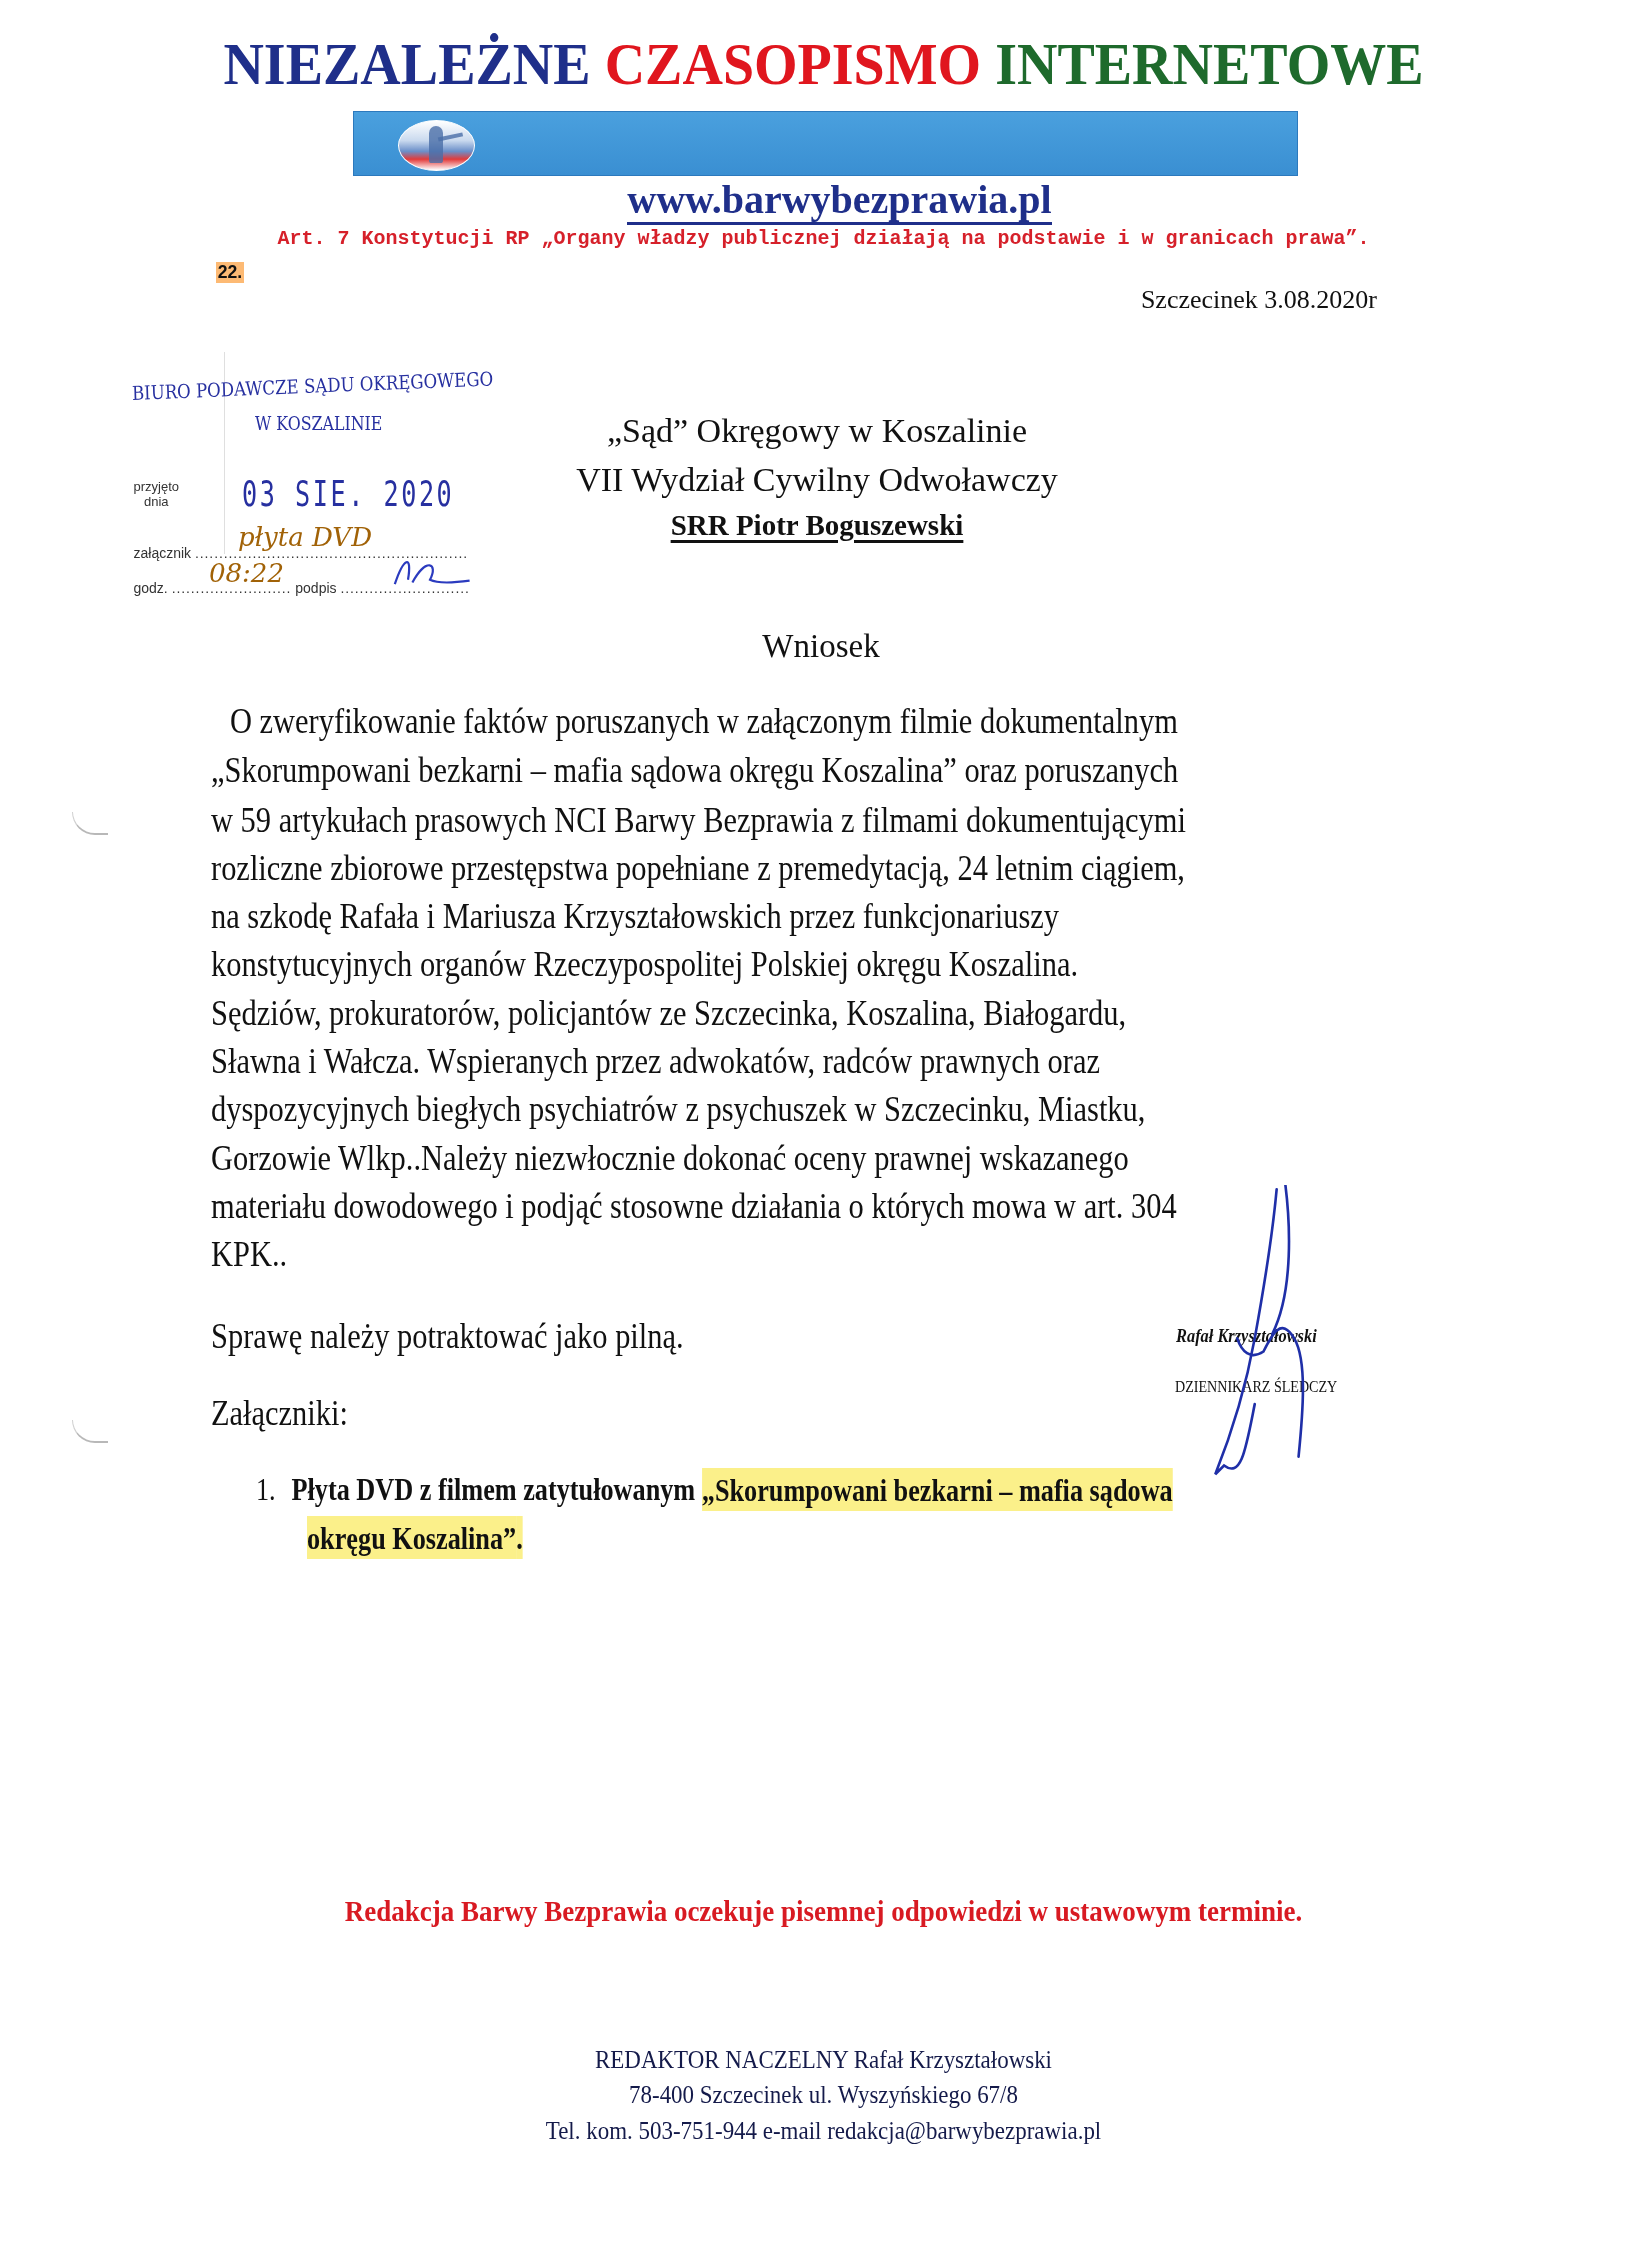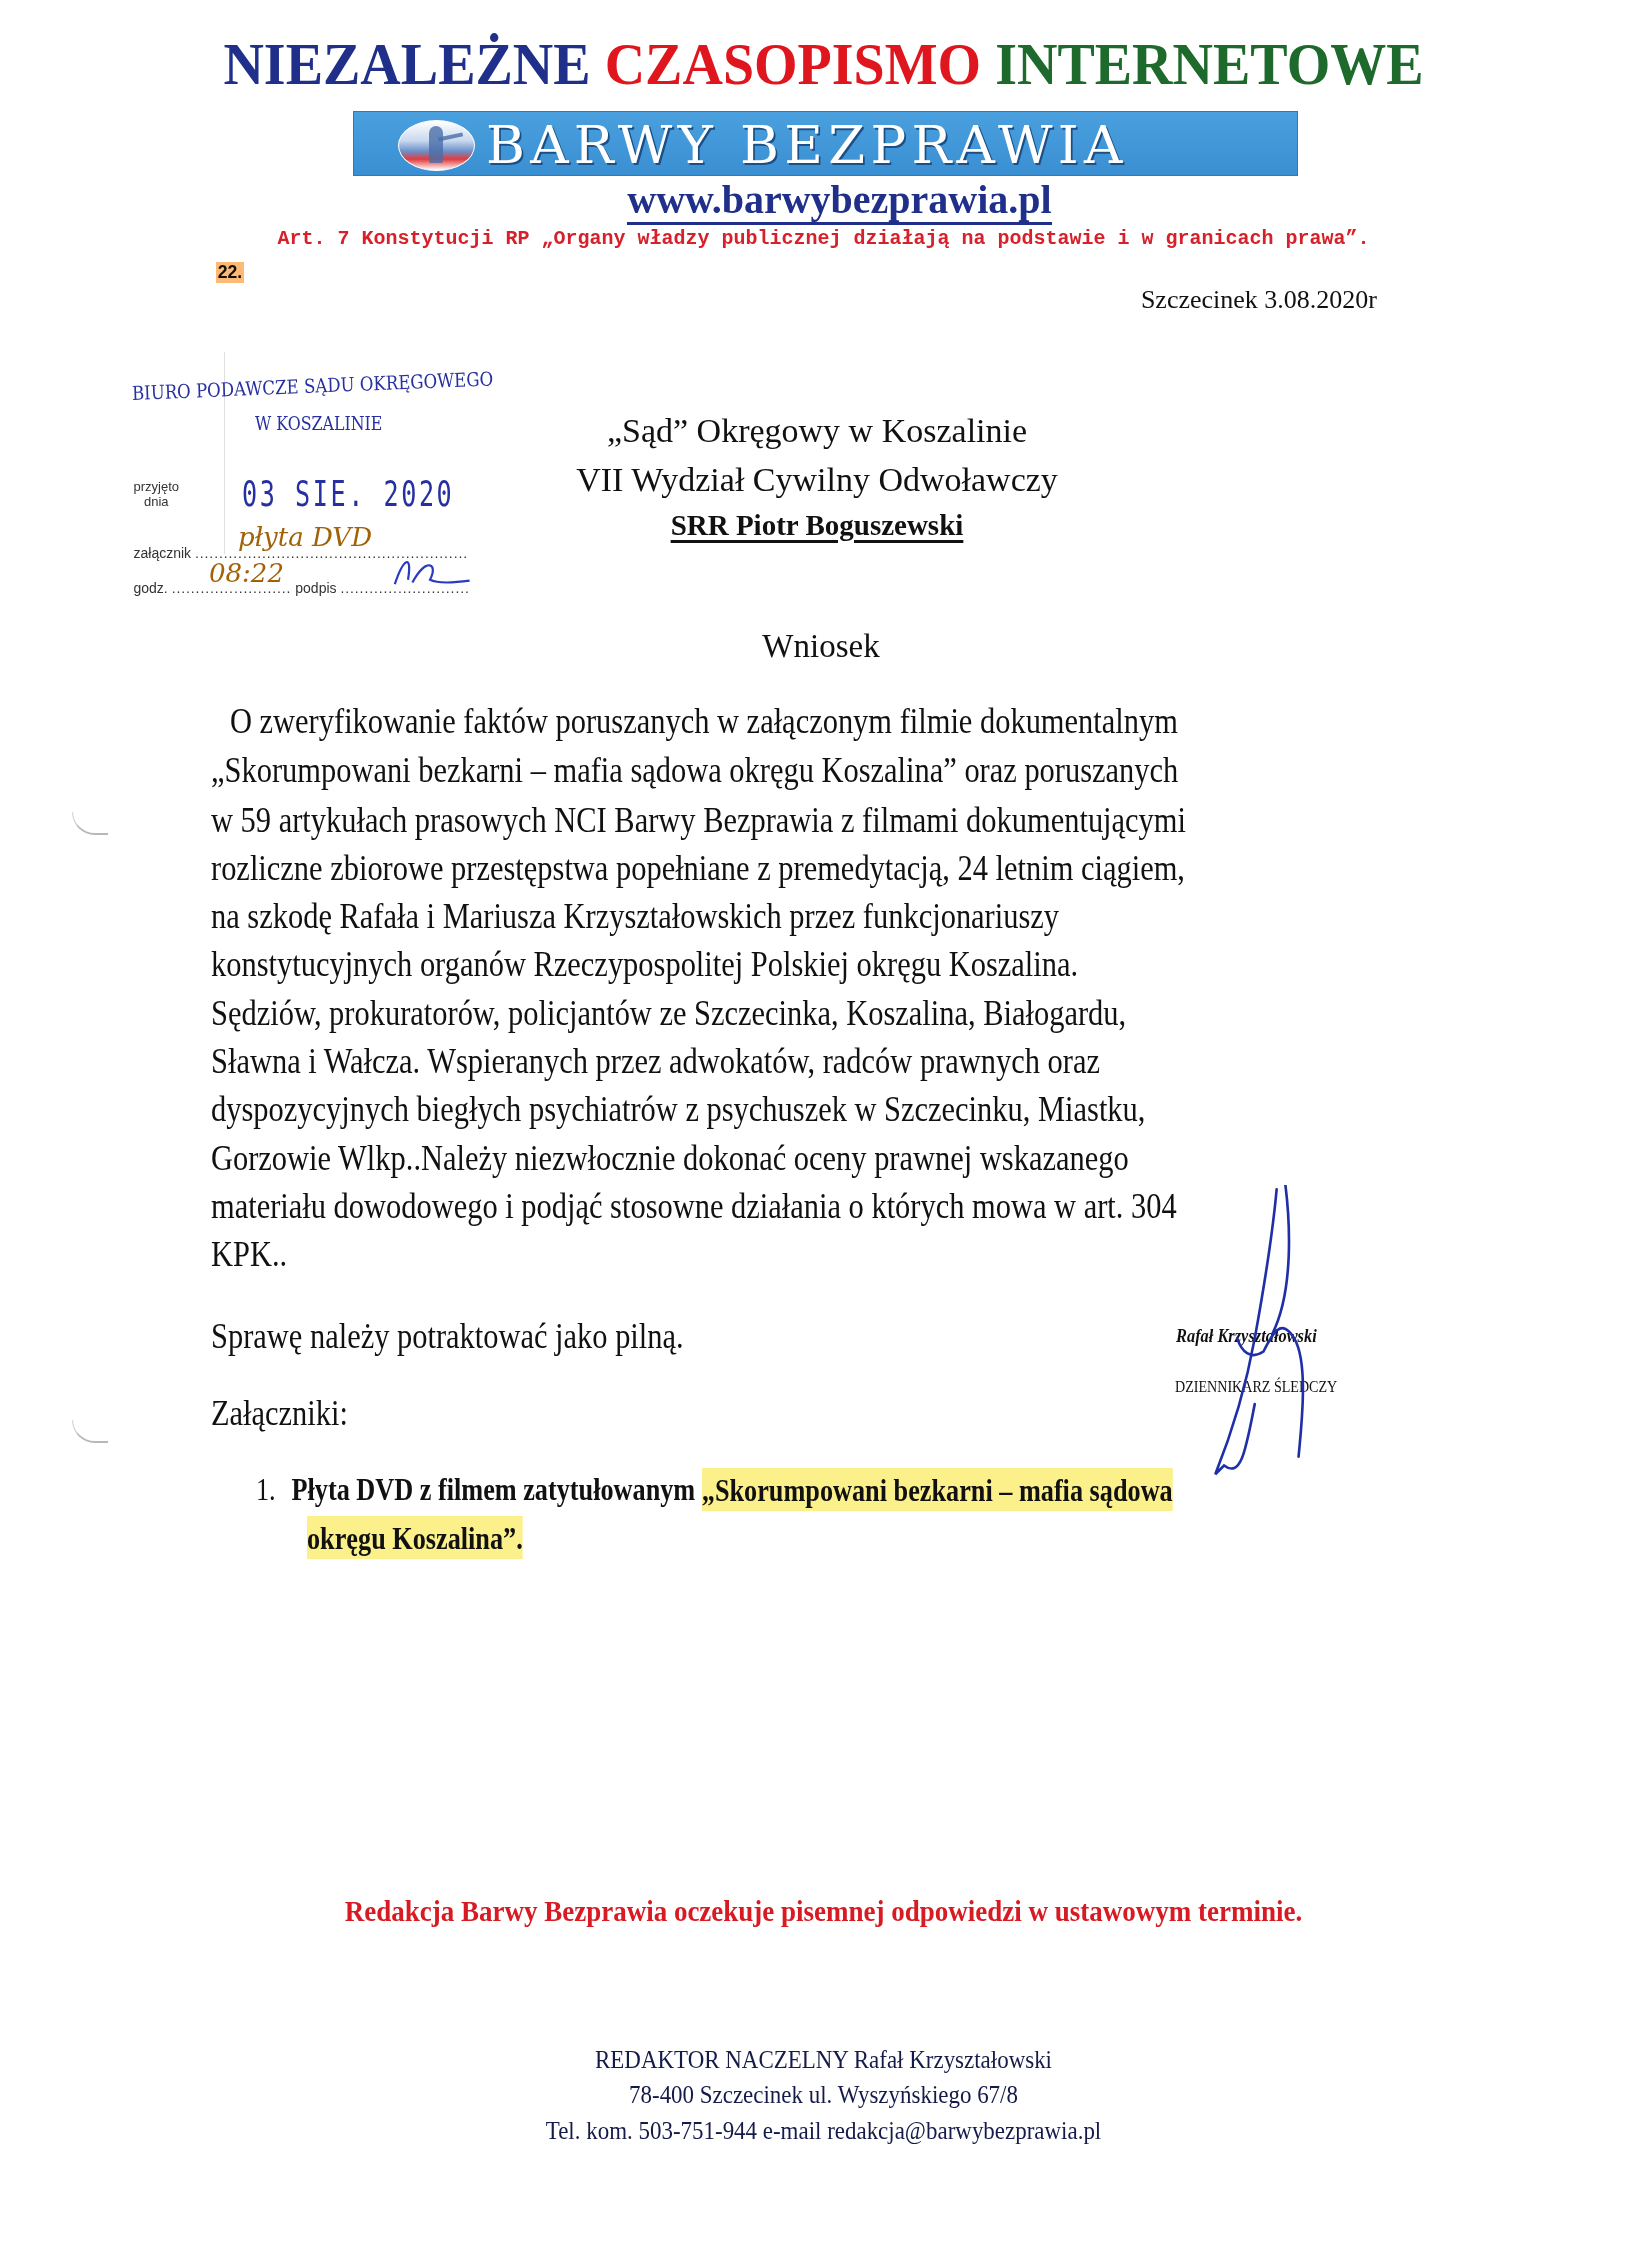--- a/index.html
+++ b/index.html
@@ -94,21 +94,20 @@
   <span class="mh-blue">NIEZALEŻNE</span>
   <span class="mh-red">CZASOPISMO</span>
   <span class="mh-green">INTERNETOWE</span>
 </div>
 
 <div class="abs banner">
   <div class="banner-logo">
     <div class="figure"></div>
       <div class="arm"></div>
   </div>
-  <div class="banner-title">BARWY BEZPRAWIA</div>
 </div>
 
 <div class="abs site-url">
   <span>www.barwybezprawia.pl</span>
 </div>
 
 <div class="abs art7">Art. 7 Konstytucji RP „Organy władzy publicznej działają na podstawie i w granicach prawa”.</div>
 
 <div class="abs page-no">22.</div>
 

